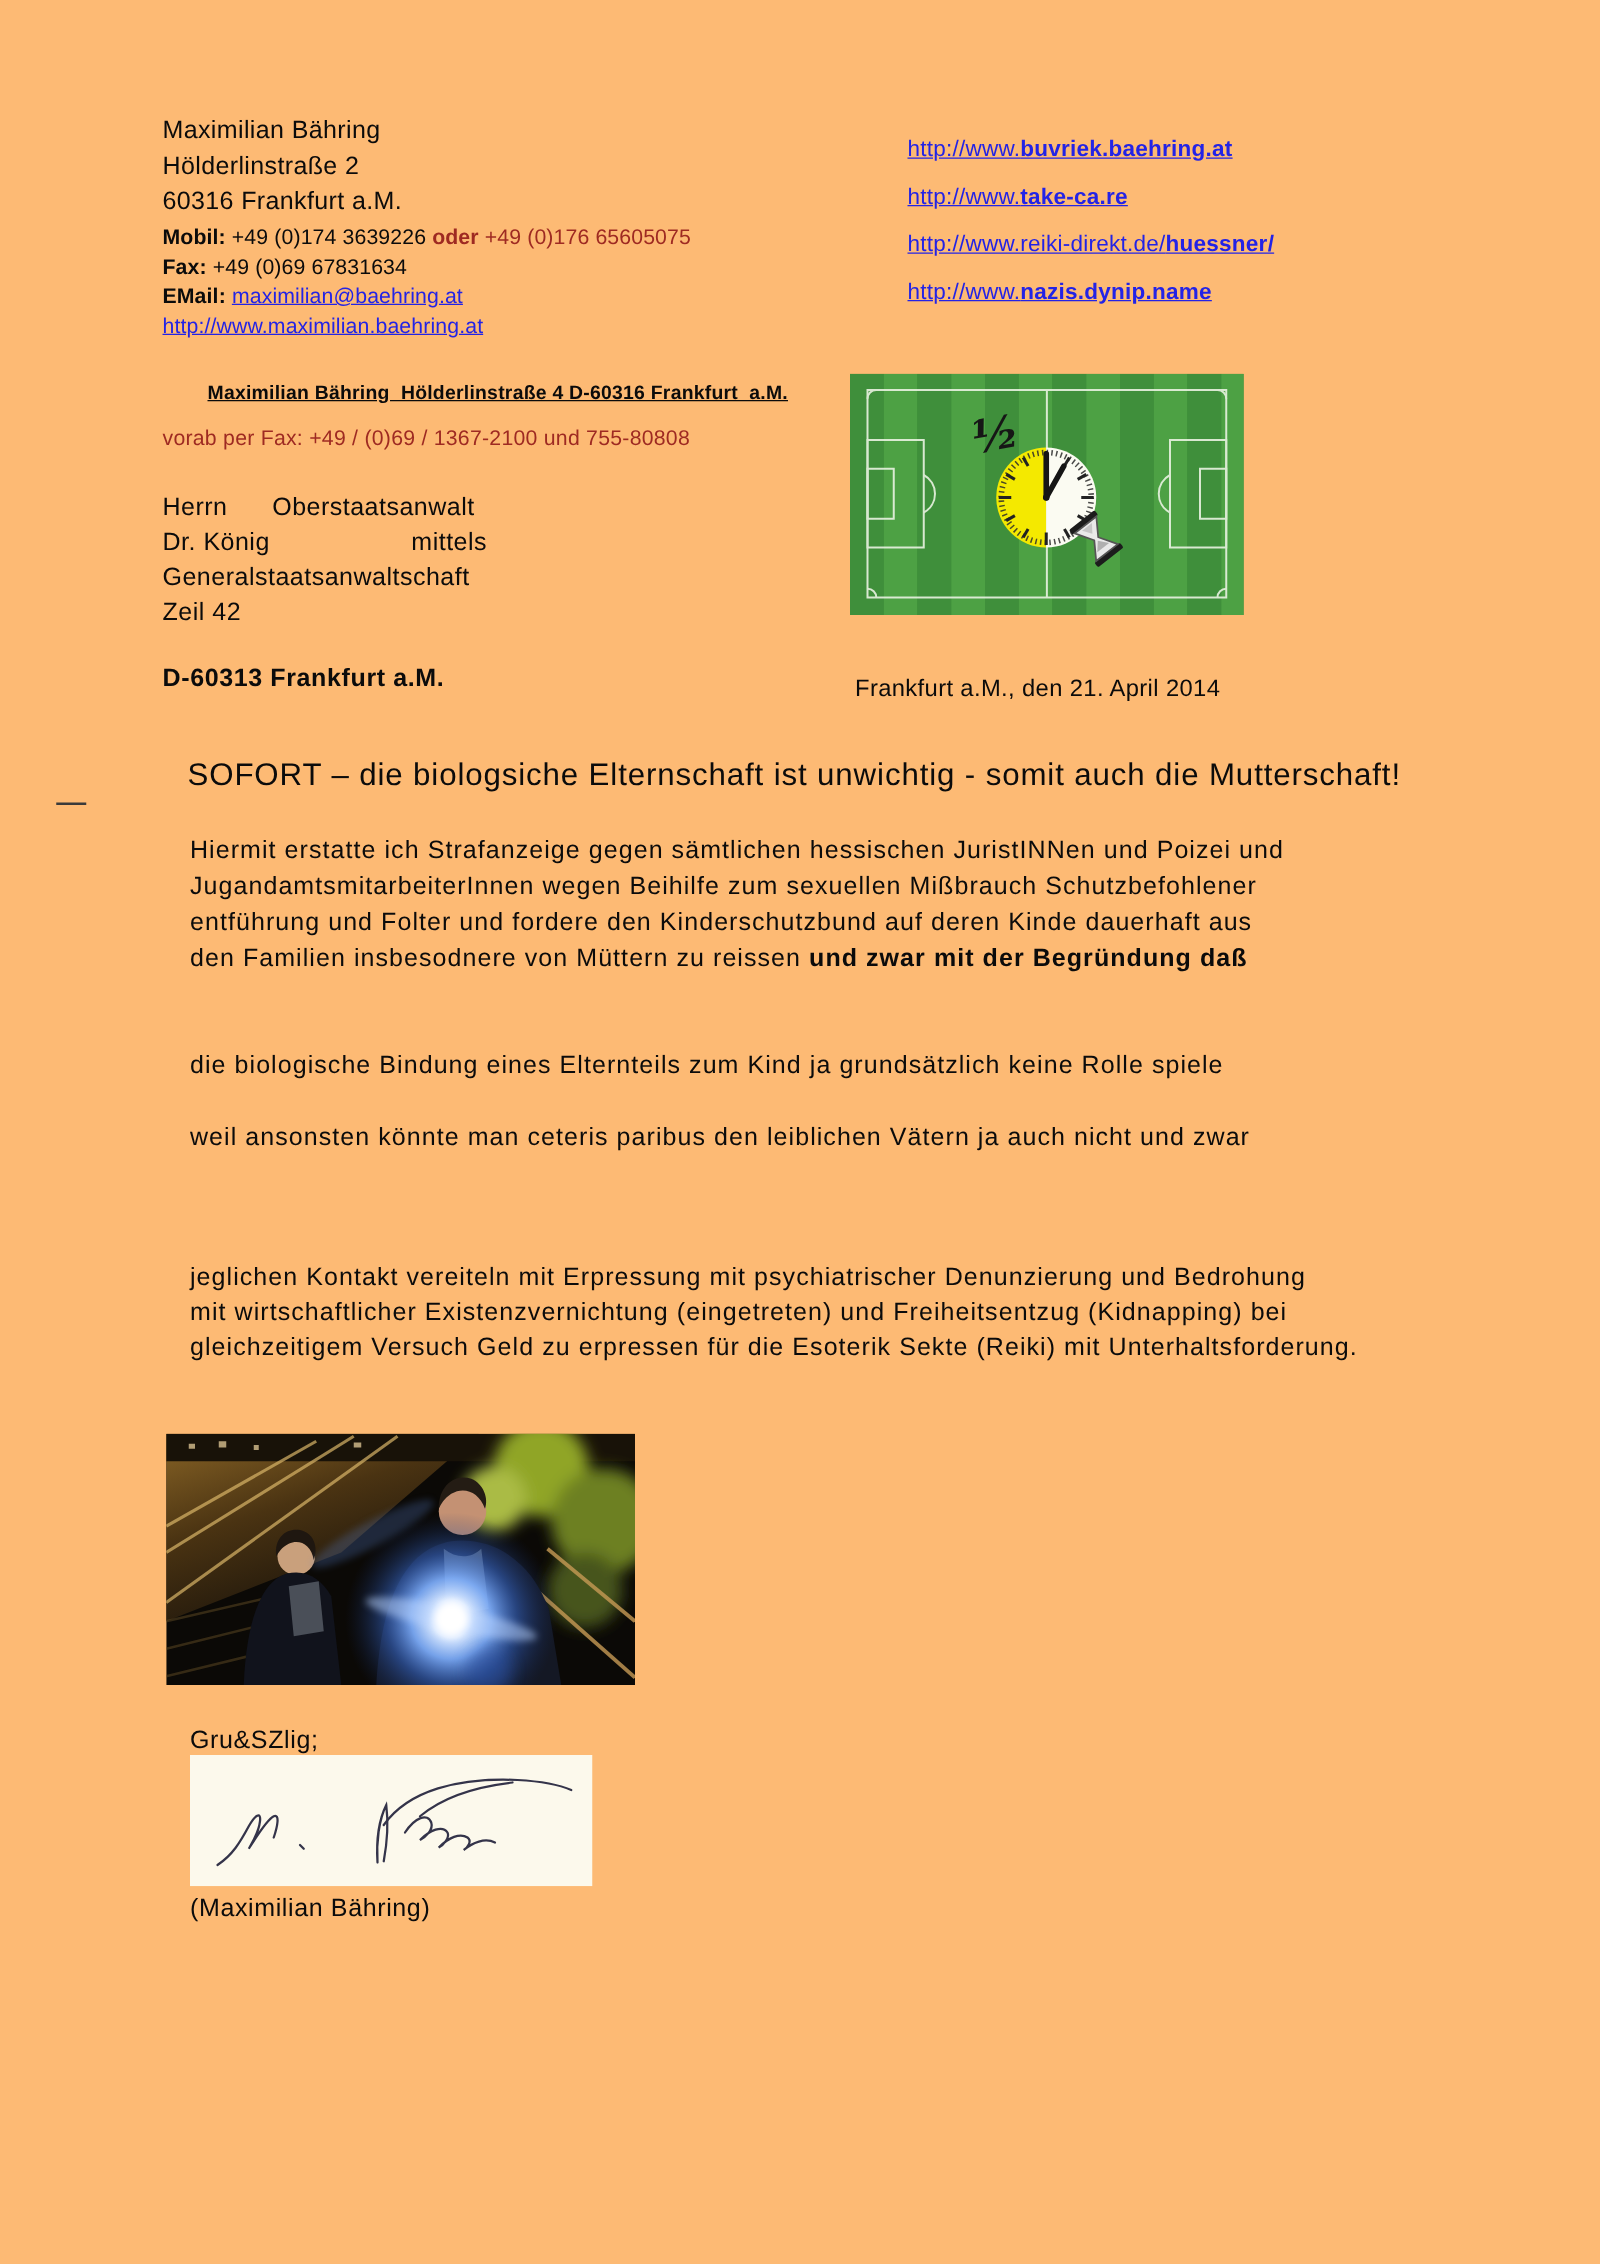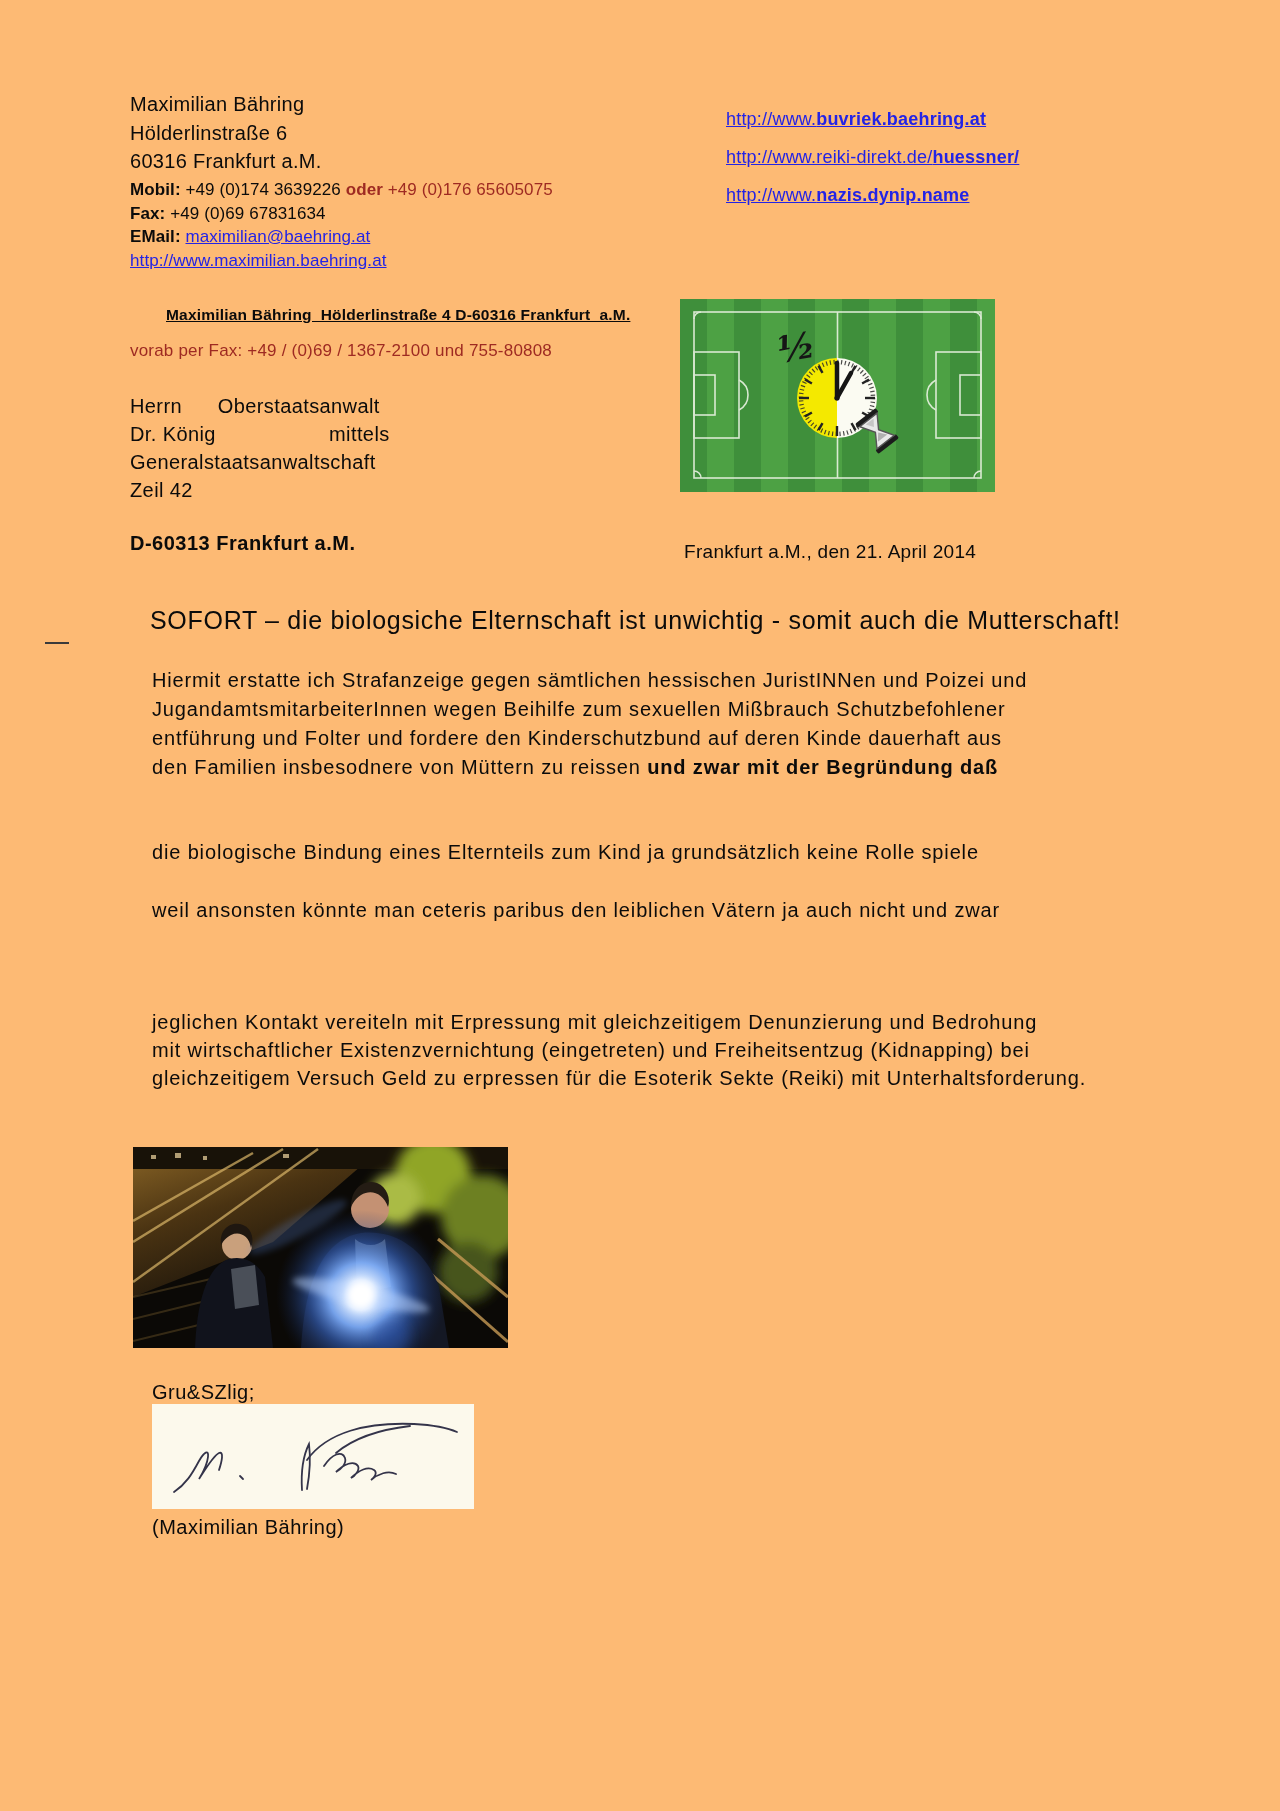--- a/index.html
+++ b/index.html
@@ -36,32 +36,33 @@
 
   .img-frame{display:block;}
   .img-frame svg{display:block;width:100%;height:100%;}
 </style>
 </head>
 <body>
 
 <div class="page">
 
   <div class="abs lh-big" style="left:130px;top:90px;">Maximilian Bähring</div>
-  <div class="abs lh-big" style="left:130px;top:119px;">Hölderlinstraße 6</div>
+  <div class="abs lh-big" style="left:130px;top:119px;">Hölderlinstraße 2</div>
   <div class="abs lh-big" style="left:130px;top:147px;">60316 Frankfurt a.M.</div>
 
   <div class="abs lh-small nowrap" style="left:130px;top:178px;"><span class="b">Mobil:</span> <span>+49 (0)174 3639226</span> <span class="b red">oder</span> <span class="red">+49 (0)176 65605075</span></div>
   <div class="abs lh-small nowrap" style="left:130px;top:202px;"><span class="b">Fax:</span> <span>+49 (0)69 67831634</span></div>
   <div class="abs lh-small nowrap" style="left:130px;top:225px;"><span class="b">EMail:</span> <span class="link">maximilian@baehring.at</span></div>
   <div class="abs lh-small nowrap" style="left:130px;top:249px;"><span class="link">http://www.maximilian.baehring.at</span></div>
 
   <div class="abs url-col">
 
       <div class="url-line"><span>http://www.</span><span class="b">buvriek.baehring.at</span></div>
 
+      <div class="url-line"><span>http://www.</span><span class="b">take-ca.re</span></div>
 
       <div class="url-line"><span>http://www.reiki-direkt.de/</span><span class="b">huessner/</span></div>
 
       <div class="url-line"><span>http://www.</span><span class="b">nazis.dynip.name</span></div>
     </div>
 
   <div class="abs sender-line" style="left:130px;top:306px;margin-left:36px;">Maximilian Bähring  Hölderlinstraße 4 D-60316 Frankfurt  a.M.</div>
   <div class="abs vorab nowrap" style="left:130px;top:341px;">vorab per Fax: +49 / (0)69 / 1367-2100 und 755-80808</div>
 
   <div class="abs recip" style="left:130px;top:392px;">Herrn      Oberstaatsanwalt</div>
@@ -154,21 +155,21 @@
       <div class="body-line"><span>den Familien insbesodnere von Müttern zu reissen </span><span class="b">und zwar mit der Begründung daß</span></div>
     </div>
   <div class="abs para" style="left:152px;top:838px;">
     <div class="body-line">die biologische Bindung eines Elternteils zum Kind ja grundsätzlich keine Rolle spiele</div>
   </div>
   <div class="abs para" style="left:152px;top:896px;">
     <div class="body-line">weil ansonsten könnte man ceteris paribus den leiblichen Vätern ja auch nicht und zwar</div>
   </div>
   <div class="abs para tight" style="left:152px;top:1008px;">
 
-      <div class="body-line"><span>jeglichen Kontakt vereiteln mit Erpressung mit gleichzeitigem Denunzierung und Bedrohung</span><span class="b"></span></div>
+      <div class="body-line"><span>jeglichen Kontakt vereiteln mit Erpressung mit psychiatrischer Denunzierung und Bedrohung</span><span class="b"></span></div>
 
       <div class="body-line"><span>mit wirtschaftlicher Existenzvernichtung (eingetreten) und Freiheitsentzug (Kidnapping) bei</span><span class="b"></span></div>
 
       <div class="body-line"><span>gleichzeitigem Versuch Geld zu erpressen für die Esoterik Sekte (Reiki) mit Unterhaltsforderung.</span><span class="b"></span></div>
     </div>
 
   <div class="abs img-frame" style="left:133px;top:1147px;width:375px;height:201px;">
     <svg viewBox="0 0 375 201">
       <defs>
         <radialGradient id="flare" cx="50%" cy="50%" r="50%">

